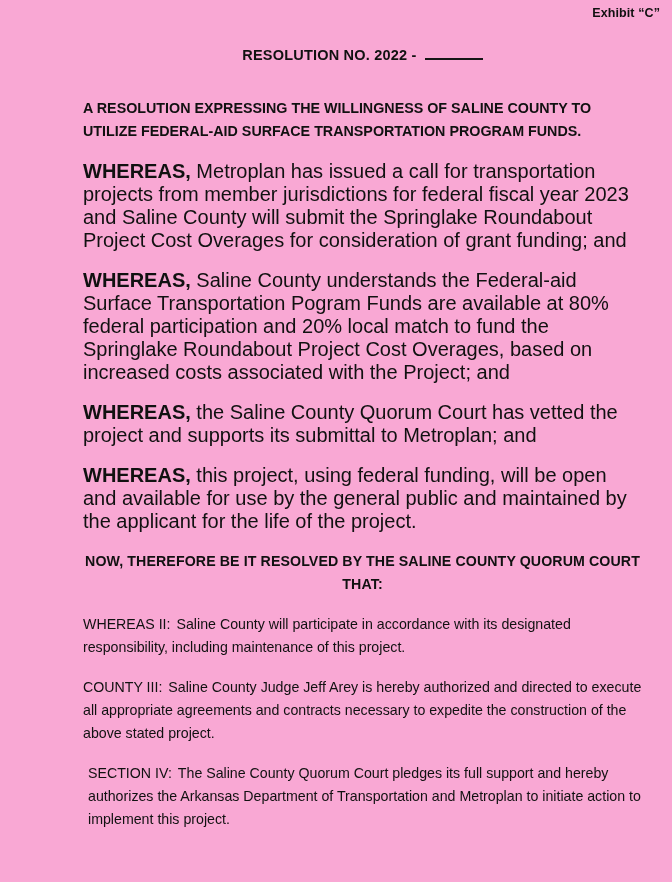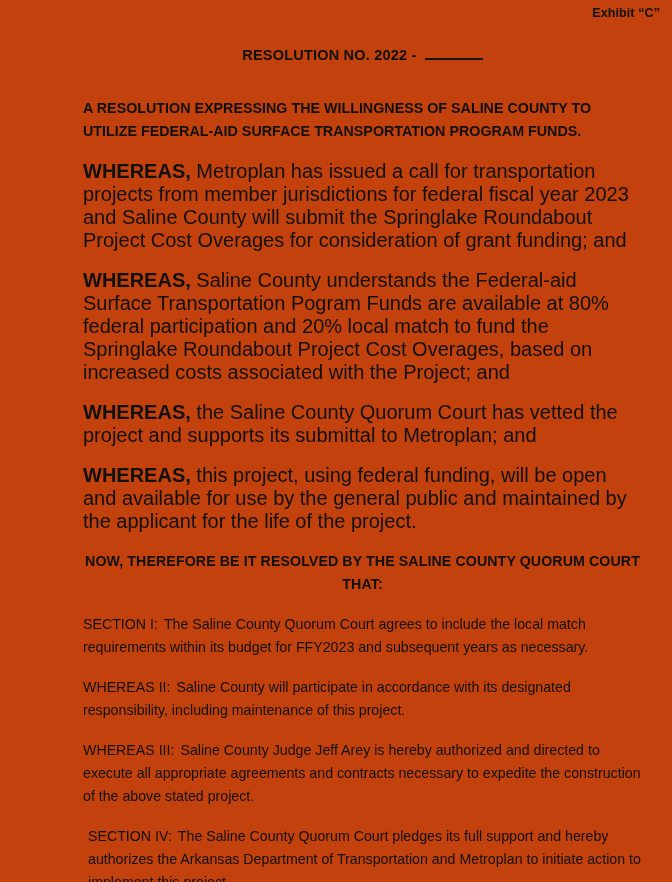--- a/index.html
+++ b/index.html
@@ -13,21 +13,21 @@
     overflow: hidden;
     font-family: "Liberation Sans", sans-serif;
     color: #111111;
     -webkit-font-smoothing: antialiased;
   }
   .page {
     box-sizing: border-box;
     width: 672px;
     height: 882px;
     padding: 6px 30px 10px 83px;
-    background: #c2410c;
+    background: #f9a8d4;
   }
   .exhibit {
     text-align: right;
     font-weight: bold;
     font-size: 12.5px;
     margin-right: -18px;
     letter-spacing: 0.1px;
   }
   .title-row {
     text-align: center;
@@ -103,29 +103,26 @@
   <div class="para">
     <span class="lead">WHEREAS,</span><span> the Saline County Quorum Court has vetted the project and supports its submittal to Metroplan; and</span>
   </div>
 
   <div class="para">
     <span class="lead">WHEREAS,</span><span> this project, using federal funding, will be open and available for use by the general public and maintained by the applicant for the life of the project.</span>
   </div>
 
   <div class="resolved">NOW, THEREFORE BE IT RESOLVED BY THE SALINE COUNTY QUORUM COURT THAT:</div>
 
-  <div class="section">
-    <span class="lead">SECTION I:</span><span>The Saline County Quorum Court agrees to include the local match requirements within its budget for FFY2023 and subsequent years as necessary.</span>
-  </div>
 
   <div class="section">
     <span class="lead">WHEREAS II:</span><span>Saline County will participate in accordance with its designated responsibility, including maintenance of this project.</span>
   </div>
 
   <div class="section">
-    <span class="lead">WHEREAS III:</span><span>Saline County Judge Jeff Arey is hereby authorized and directed to execute all appropriate agreements and contracts necessary to expedite the construction of the above stated project.</span>
+    <span class="lead">COUNTY III:</span><span>Saline County Judge Jeff Arey is hereby authorized and directed to execute all appropriate agreements and contracts necessary to expedite the construction of the above stated project.</span>
   </div>
 
   <div class="section indented">
     <span class="lead">SECTION IV:</span><span>The Saline County Quorum Court pledges its full support and hereby authorizes the Arkansas Department of Transportation and Metroplan to initiate action to implement this project.</span>
   </div>
 
 </div>
 
 </body></html>

